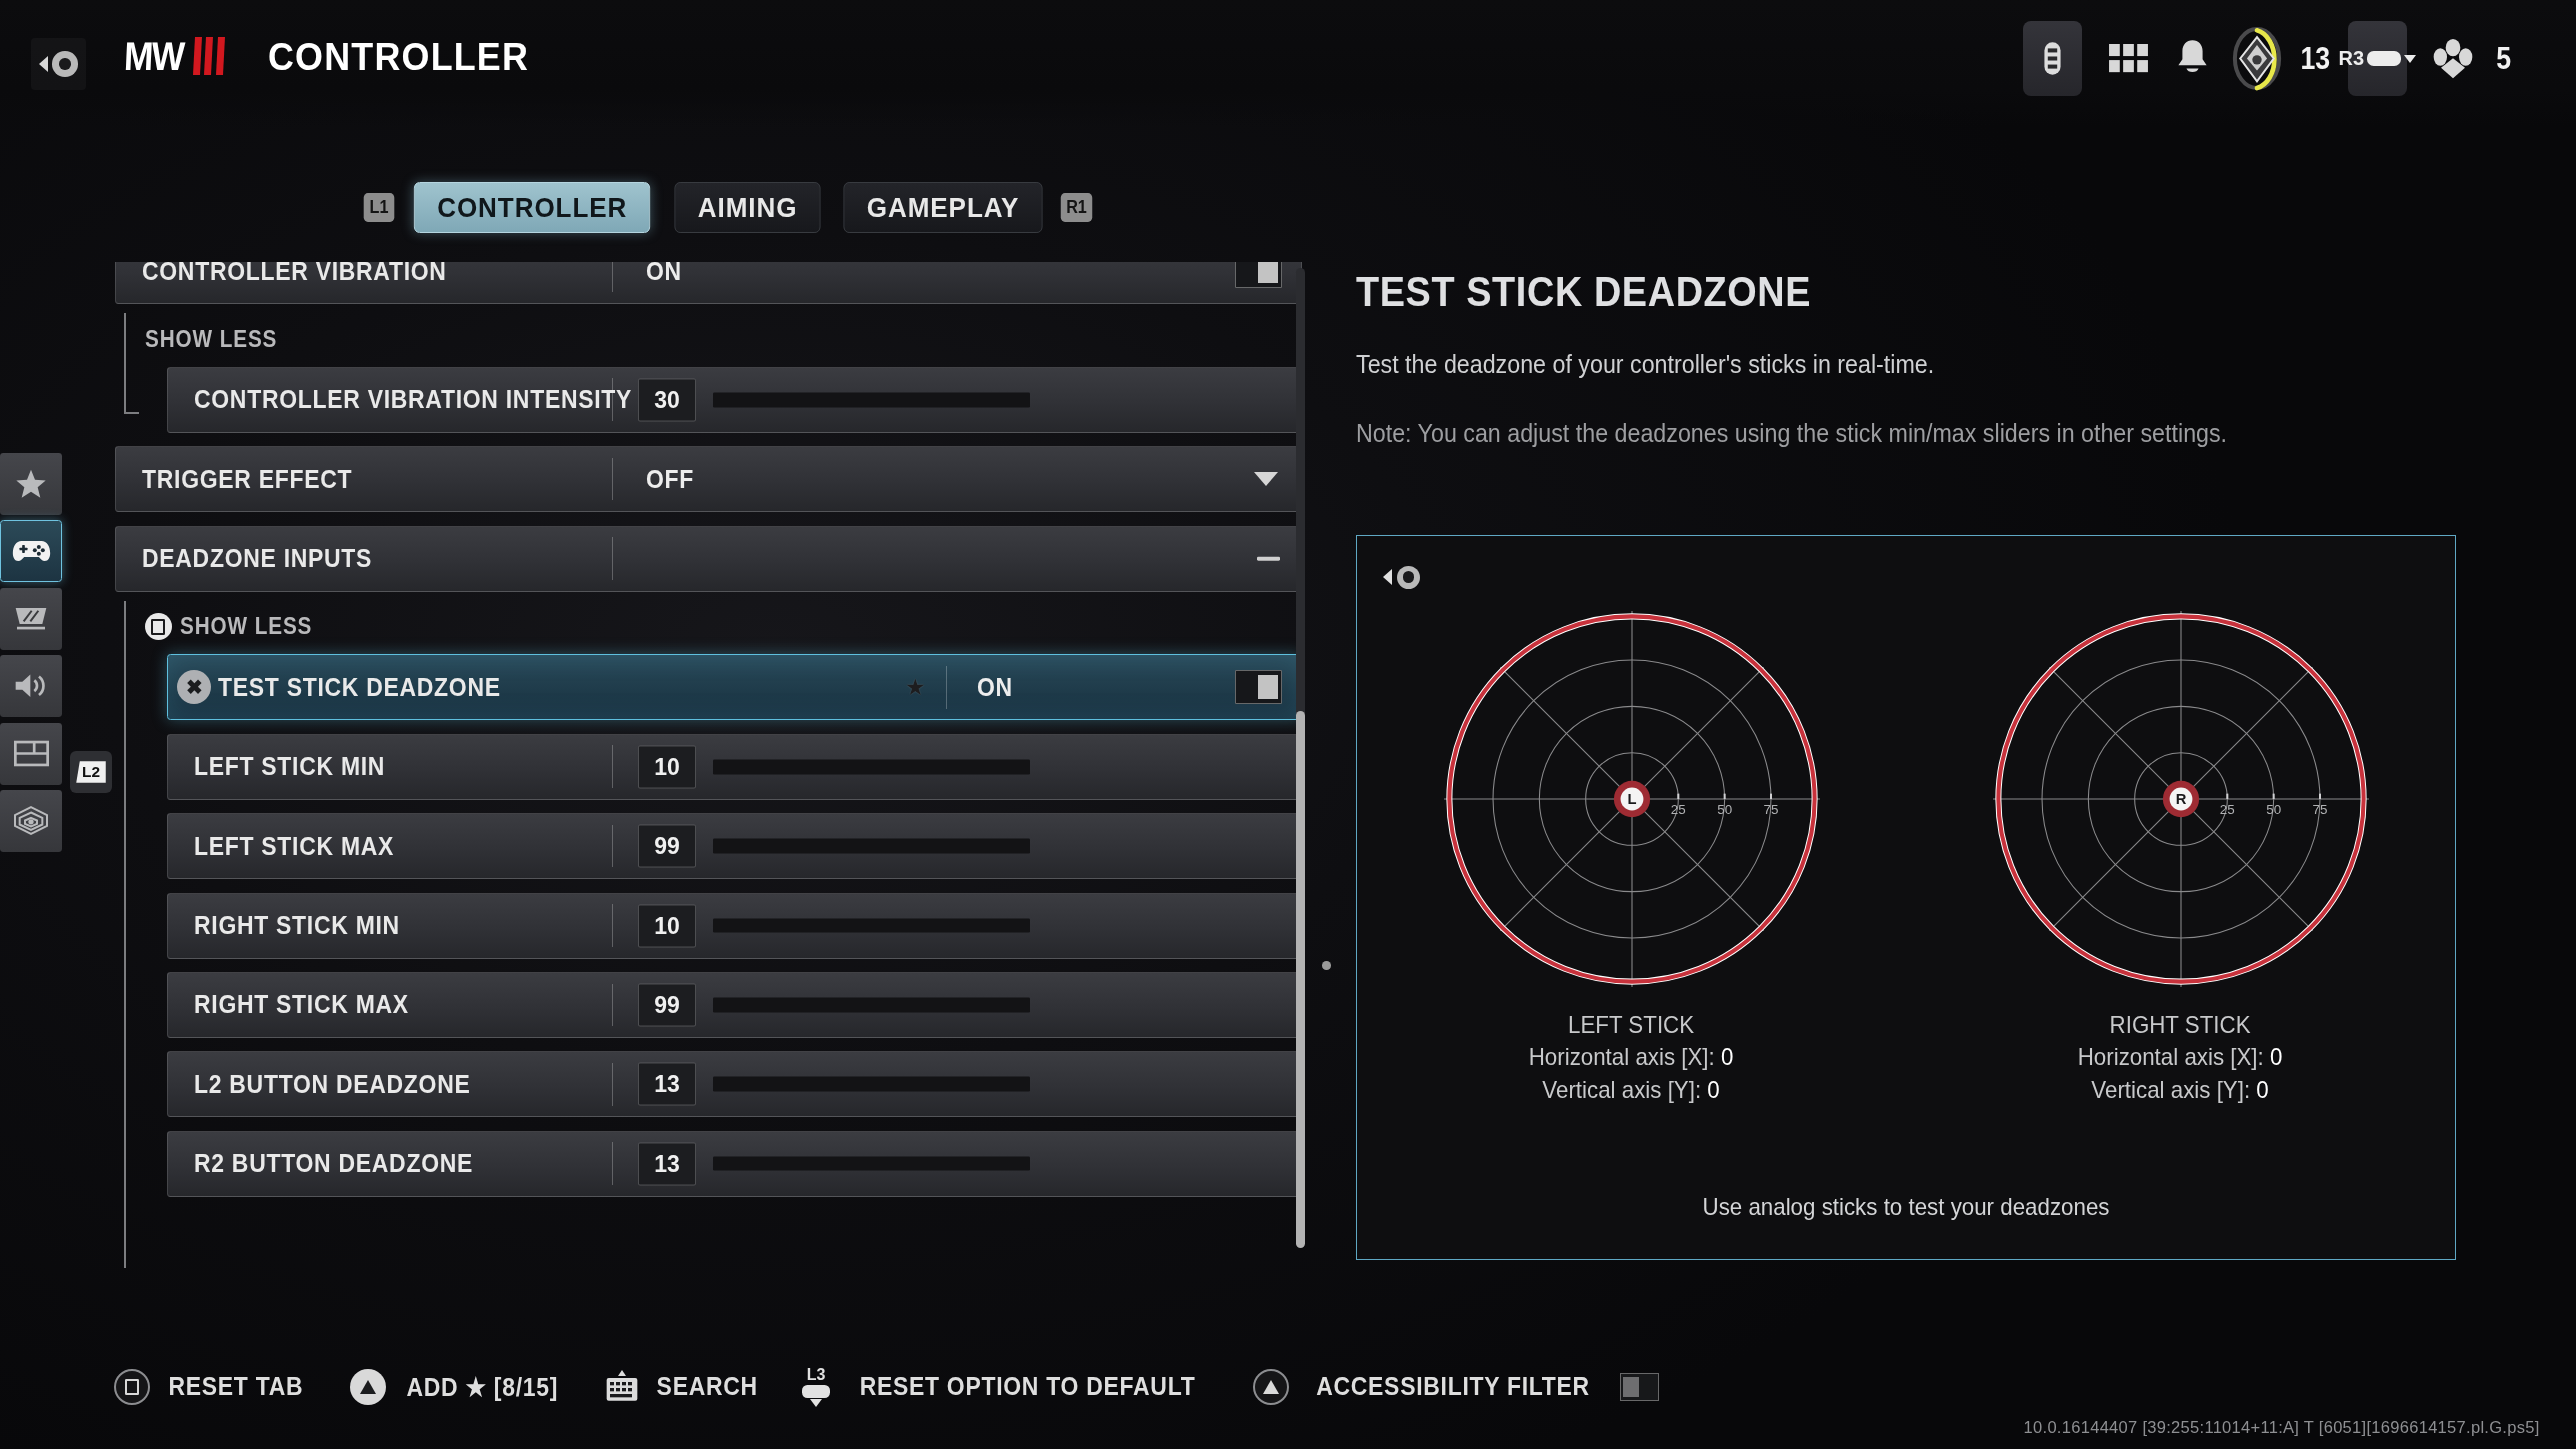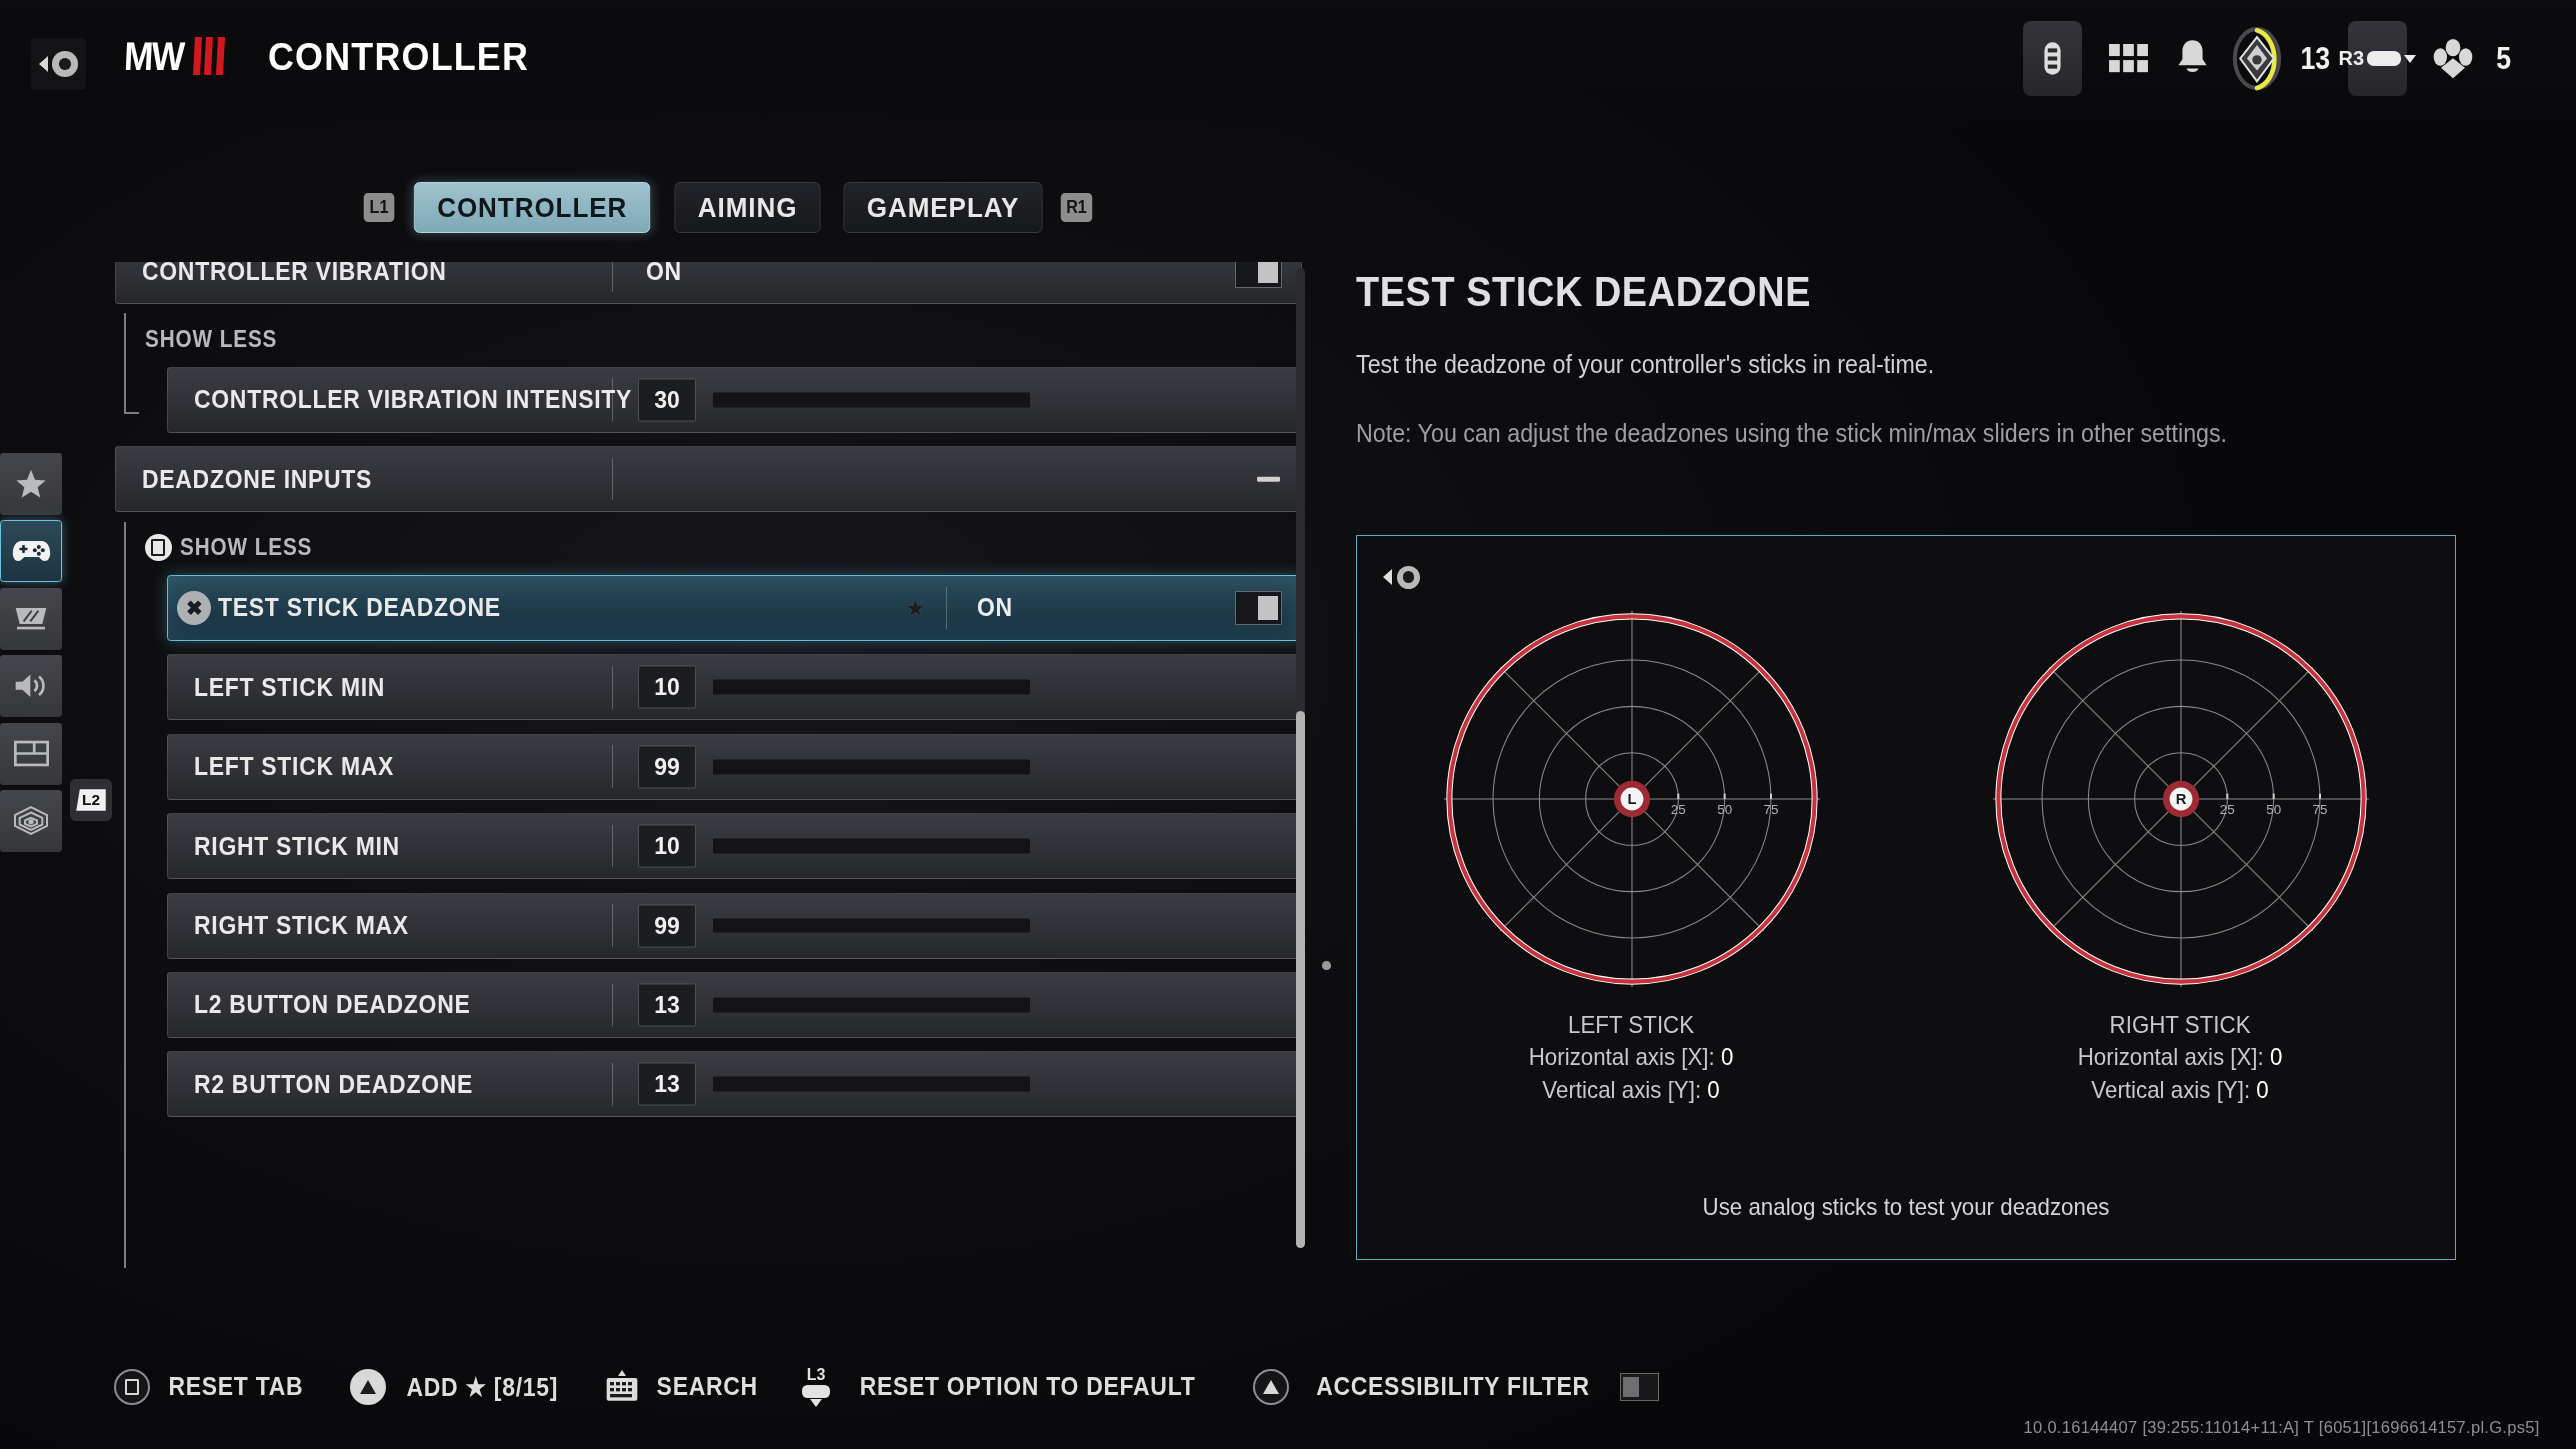--- a/index.html
+++ b/index.html
@@ -119,21 +119,21 @@
   }
   .side-item.active {
     background: linear-gradient(180deg, #2c4a58 0%, #1d3442 100%);
     border: 1.3px solid #6fc3e0;
     box-shadow: 0 0 10.7px rgba(110,195,224,0.45);
   }
   #l2-badge {
     position: absolute; left: 70px; top: 751px;
     width: 42px; height: 42px; border-radius: 6px;
     background: #2e2f33;
-    display: flex; align-items: center; justify-content: center; margin-top: 28px;
+    display: flex; align-items: center; justify-content: center;
   }
   #l2-badge .tri {
     width: 29.5px; height: 21.5px; background: #f0f0f0;
     clip-path: polygon(12% 0%, 100% 0%, 100% 100%, 0% 100%);
     display: flex; align-items: center; justify-content: center;
     font-family: "Liberation Sans Narrow", "Liberation Sans", sans-serif;
     font-size: 15.4px; font-weight: bold; color: #111;
   }
 
   
@@ -514,20 +514,26 @@
     <span class="showless-txt">SHOW LESS</span>
   </div>
 
   <div class="srow indent">
     <span class="srow-label">CONTROLLER VIBRATION INTENSITY</span>
     <span class="srow-divider"></span>
     <span class="numbox">30</span>
     <span class="sliderbar"><span class="sliderfill" style="width:80%"></span></span>
   </div>
 
+  <div class="srow">
+    <span class="srow-label">TRIGGER EFFECT</span>
+    <span class="srow-divider"></span>
+    <span class="srow-value">OFF</span>
+    <span class="chevron-down"></span>
+  </div>
 
   <div class="srow">
     <span class="srow-label">DEADZONE INPUTS</span>
     <span class="srow-divider"></span>
     <span class="minus-ind"></span>
   </div>
 
   <div class="showless">
     <span class="bracket" style="height:792px;"></span>
     <span class="sq-btn"></span>

